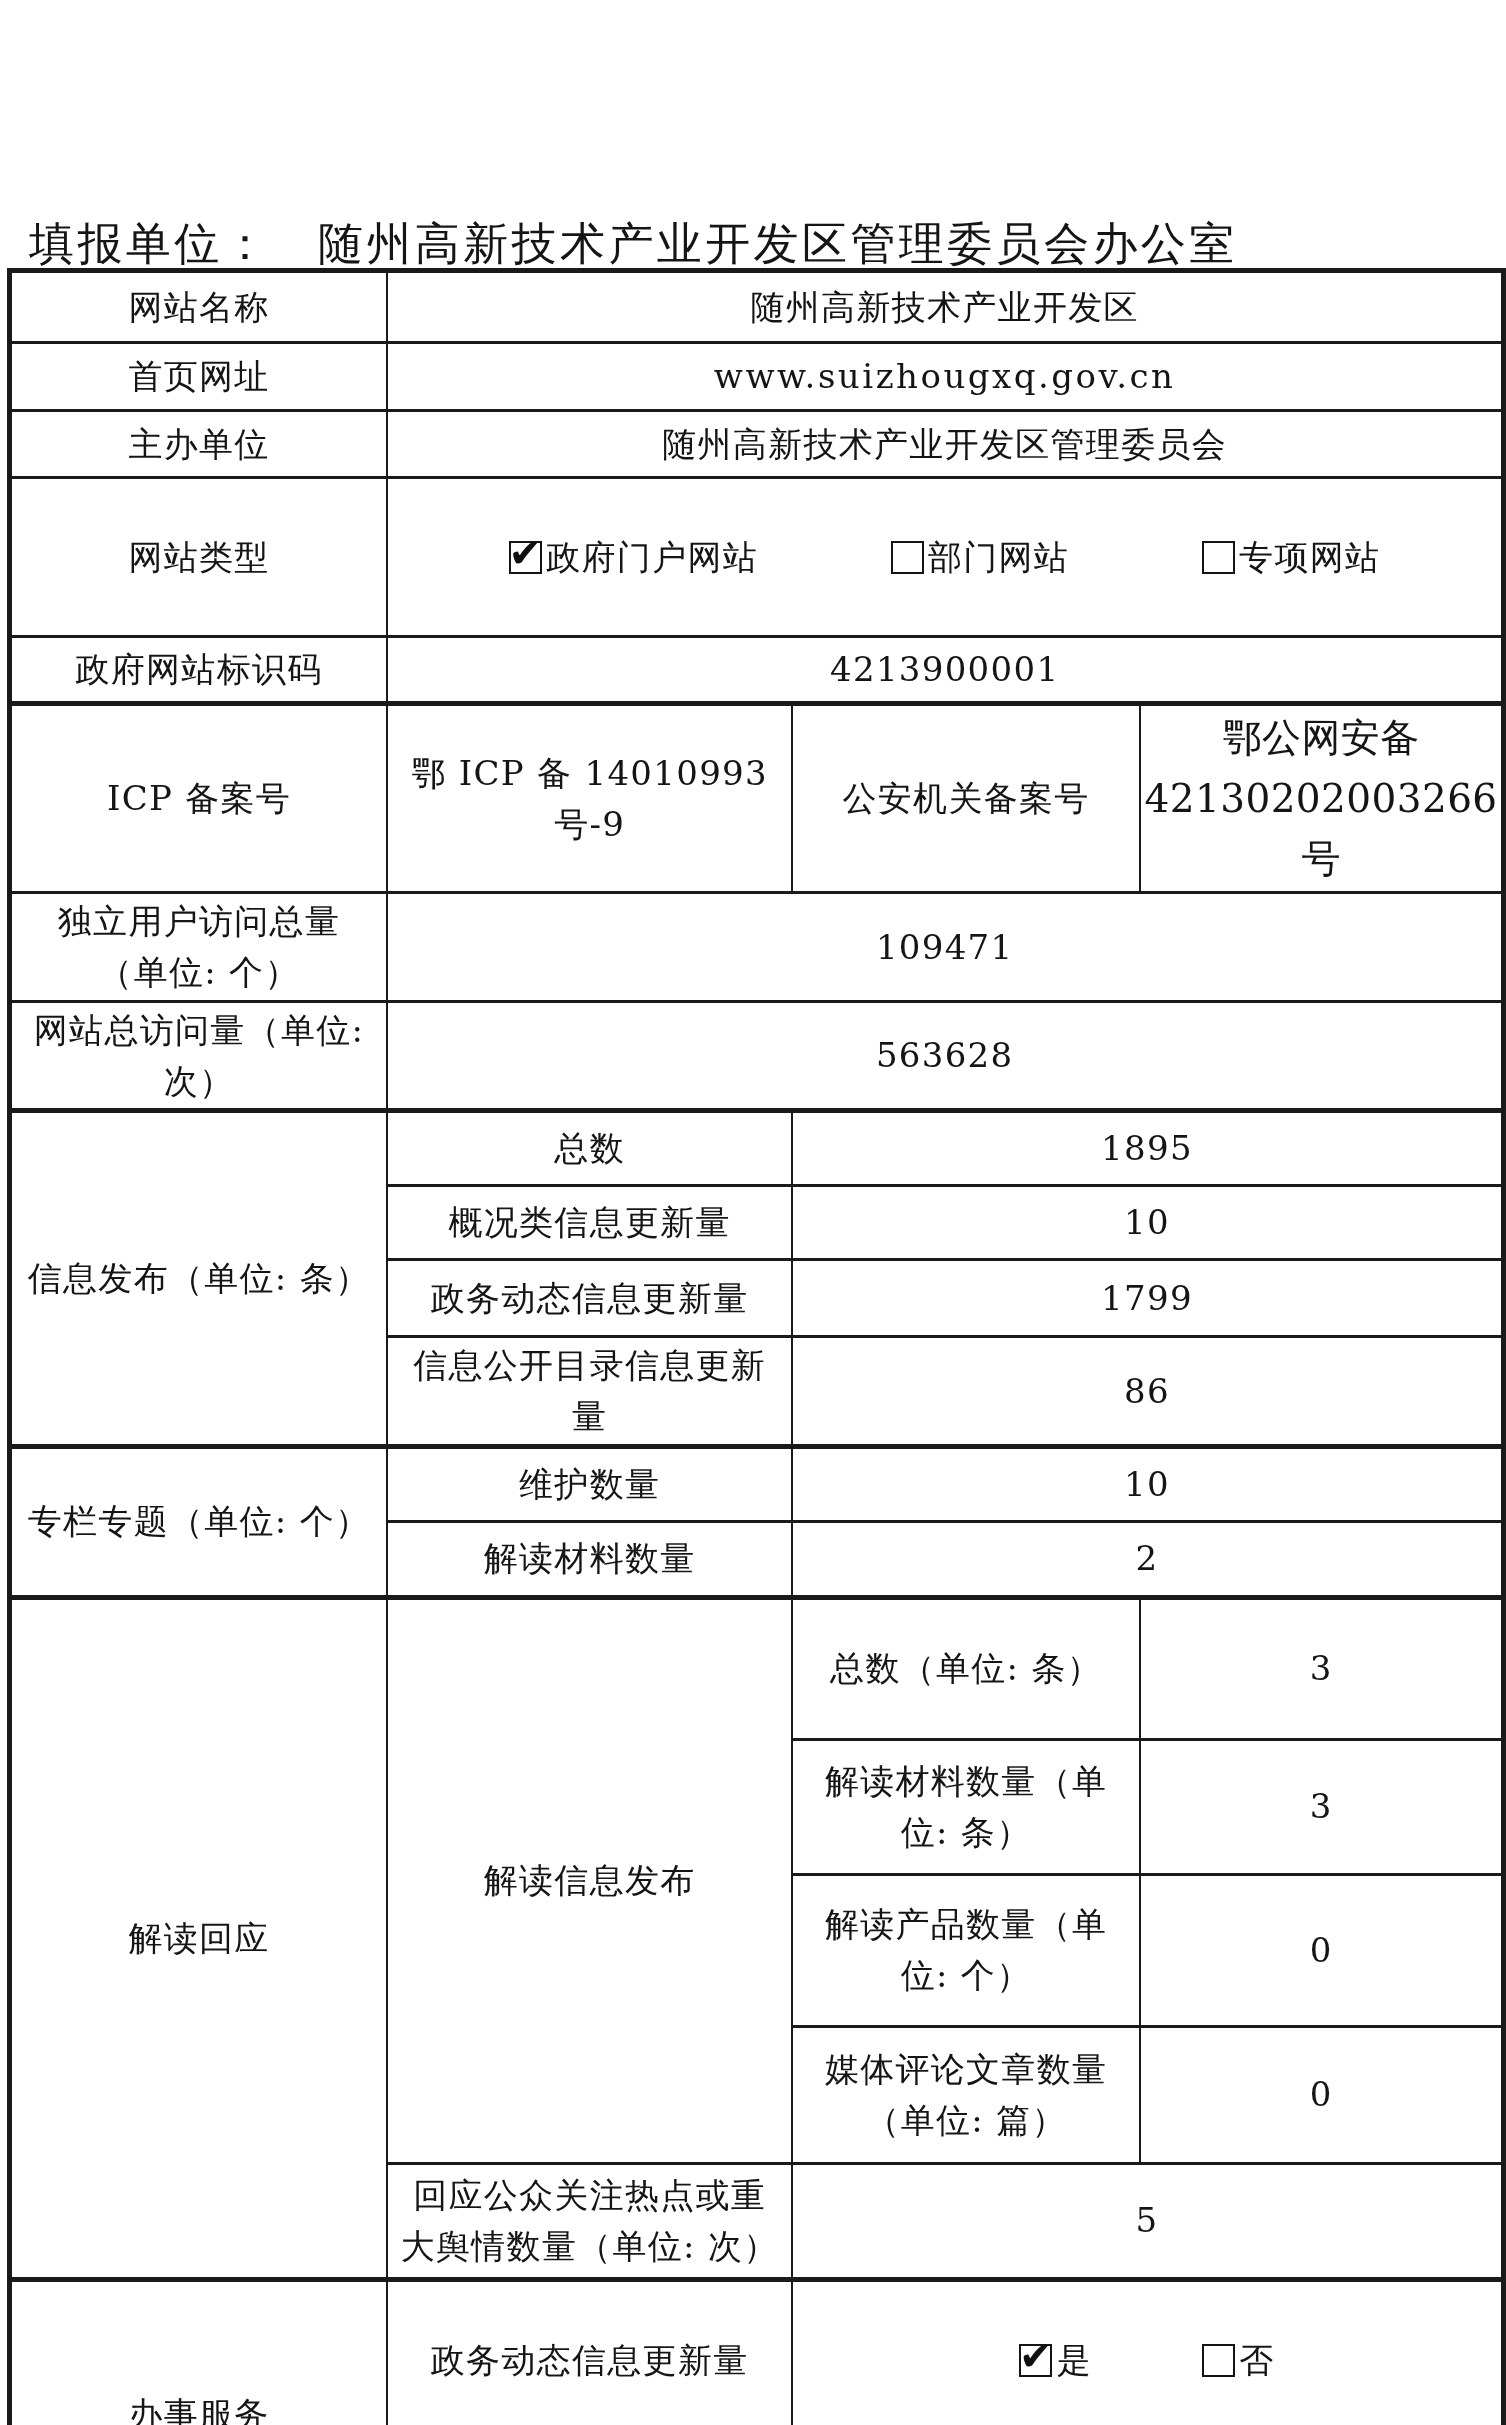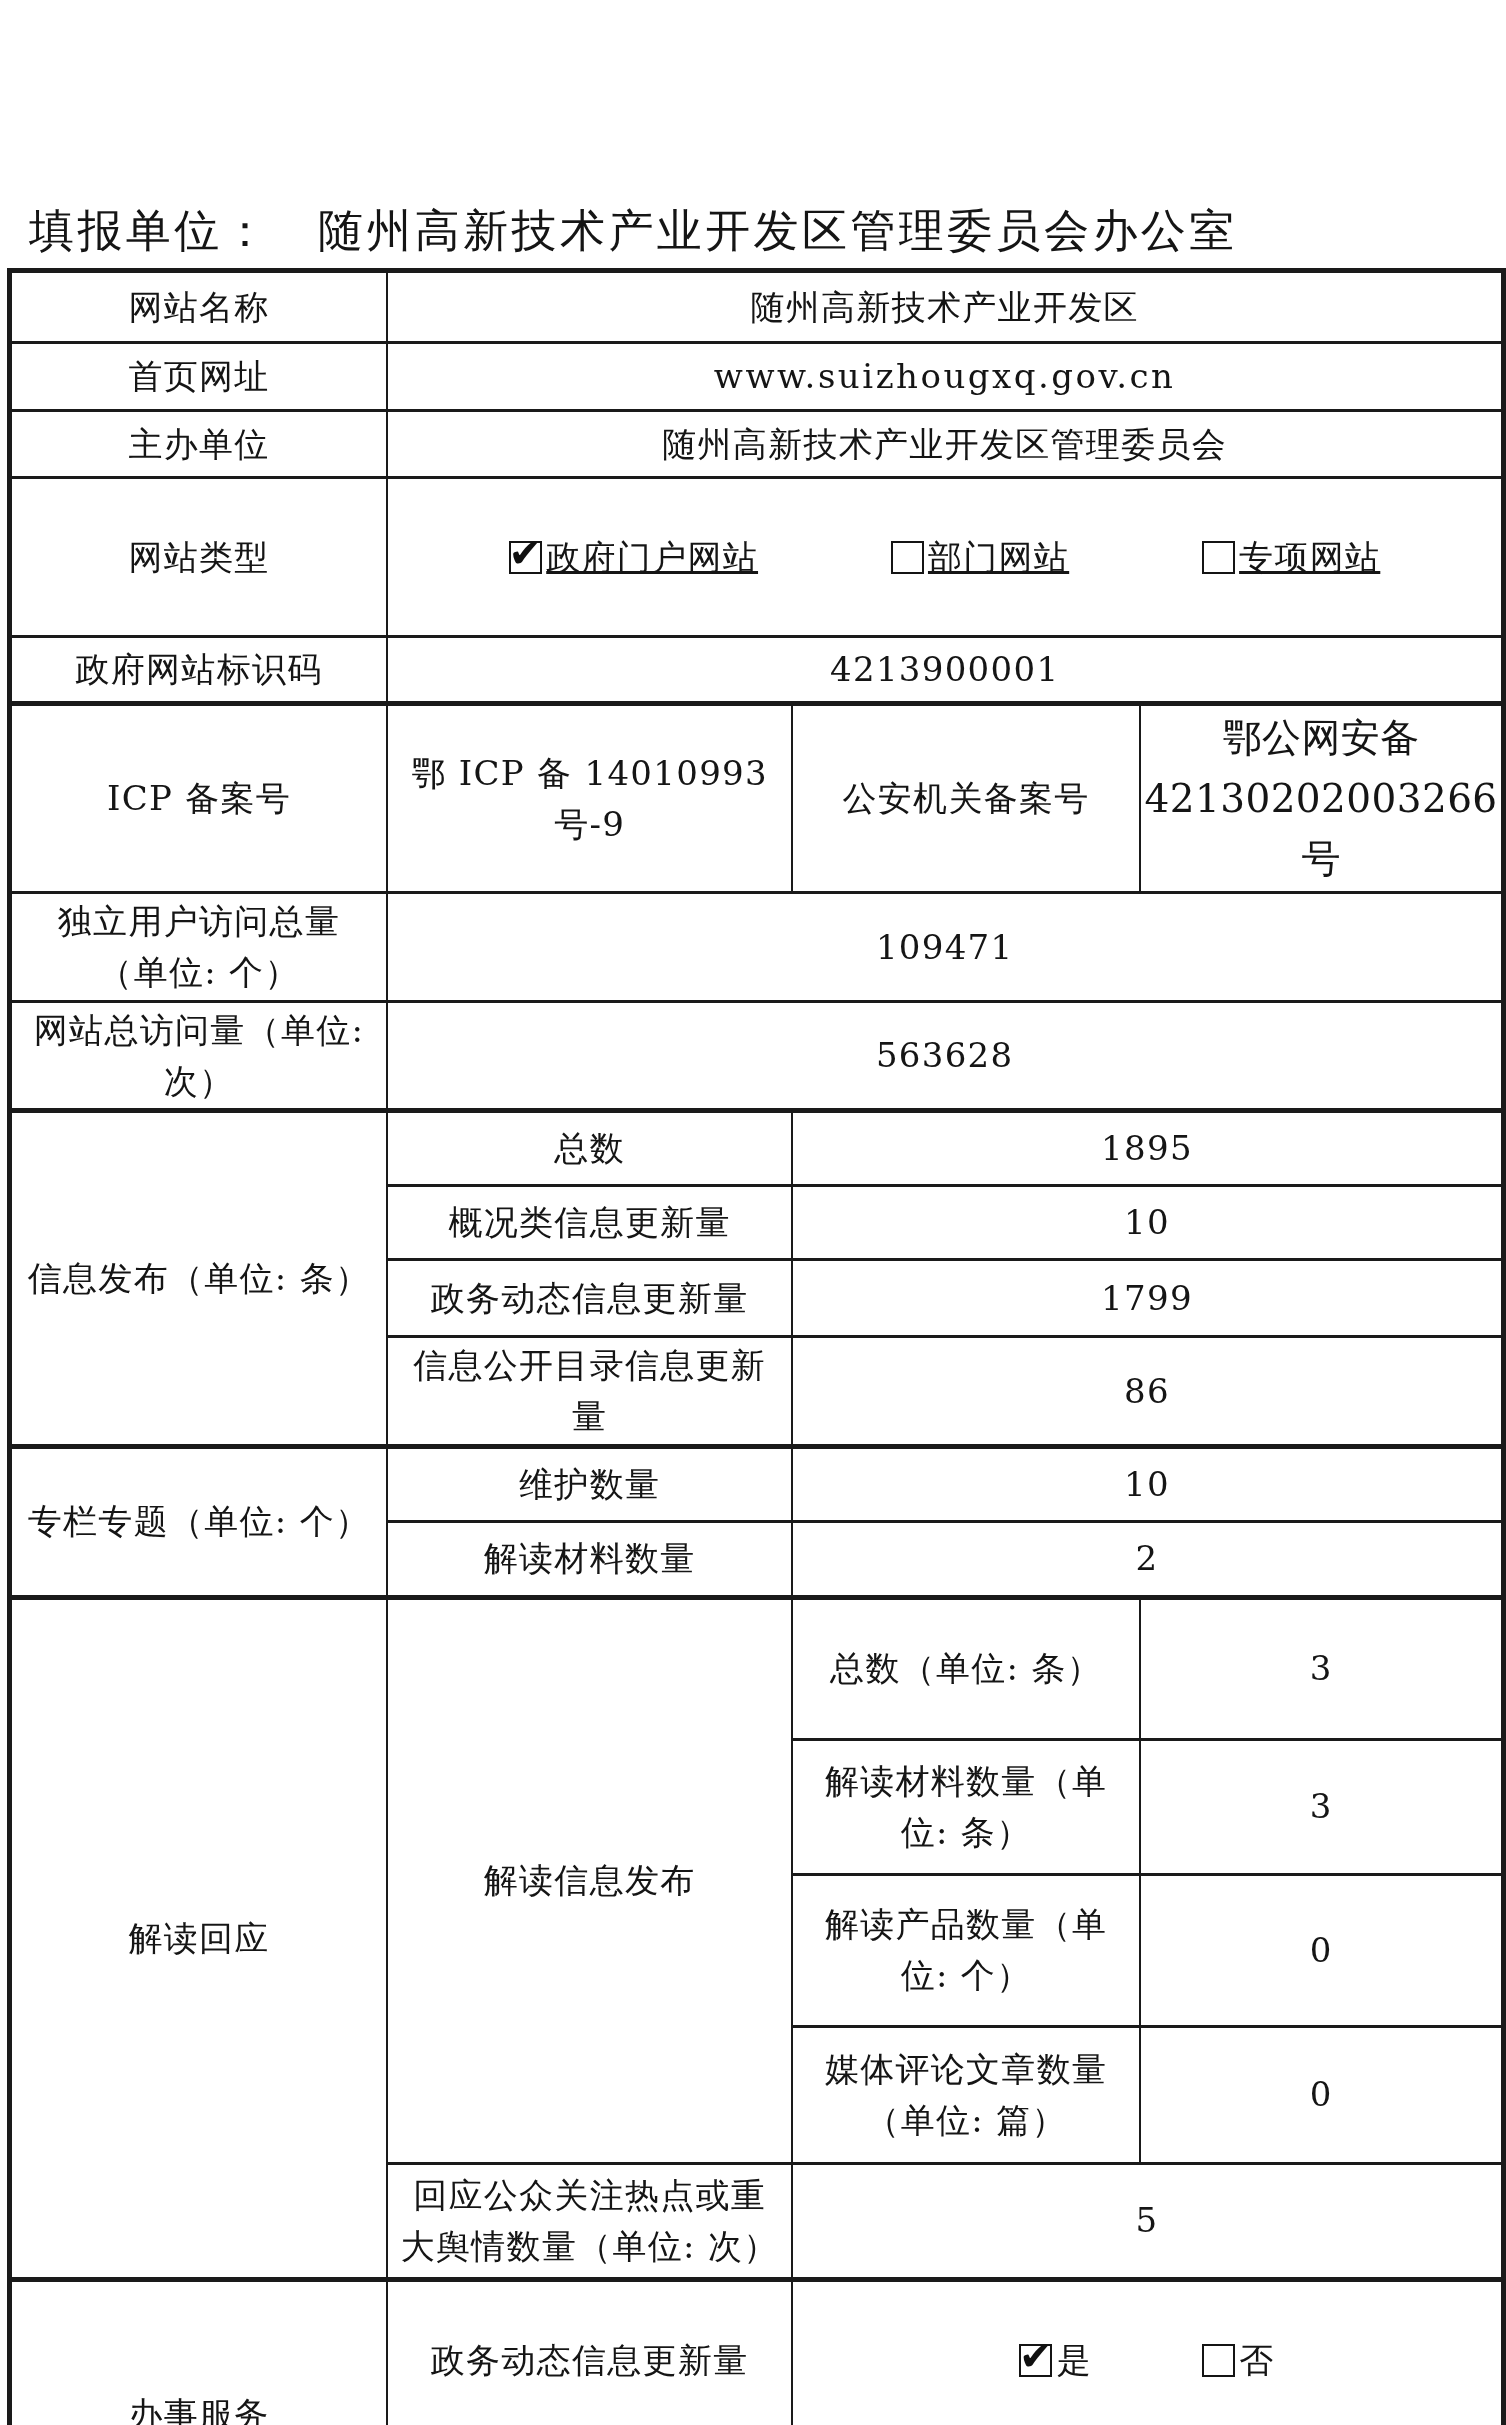--- a/index.html
+++ b/index.html
@@ -5,21 +5,21 @@
   html,body { margin:0; padding:0; }
   body {
     width:1506px; height:2426px;
     background:#ffffff;
     position:relative;
     font-family:"DejaVu Serif","Liberation Serif",serif;
     color:#151515;
     overflow:hidden;
   }
   .doc-title {
-    position:absolute; left:29px; top:201px;
+    position:absolute; left:29px; top:214px;
     font-size:45px; letter-spacing:3.4px; white-space:nowrap;
   }
   .doc-title .unit { margin-left:47px; }
 
   table.report {
     position:absolute; left:6.7px; top:268px;
     border-collapse:collapse; table-layout:fixed;
     border:5px solid #1a1a1a;
   }
   td {
@@ -32,21 +32,20 @@
     overflow:hidden;
   }
   tr.sec > td { border-top-width:5.9px; }
 
   .url-cell { letter-spacing:2.5px; }
   .police-cell { font-size:39px; letter-spacing:0.4px; padding:1.7px 3.4px; line-height:1.55; }
 
   .cbrow {
     display:flex; justify-content:space-between; align-items:flex-start;
     padding:0 114px;
-    text-decoration:underline;
   }
   .cbrow2 {
     display:flex; justify-content:center; align-items:center; gap:110px;
   }
   .cb-item { display:inline-flex; align-items:center; white-space:nowrap; }
   .cbox {
     display:inline-block; width:29px; height:29px;
     border:2.5px solid #141414; position:relative;
     margin-right:4.2px; flex:none; background:#fff;
   }

